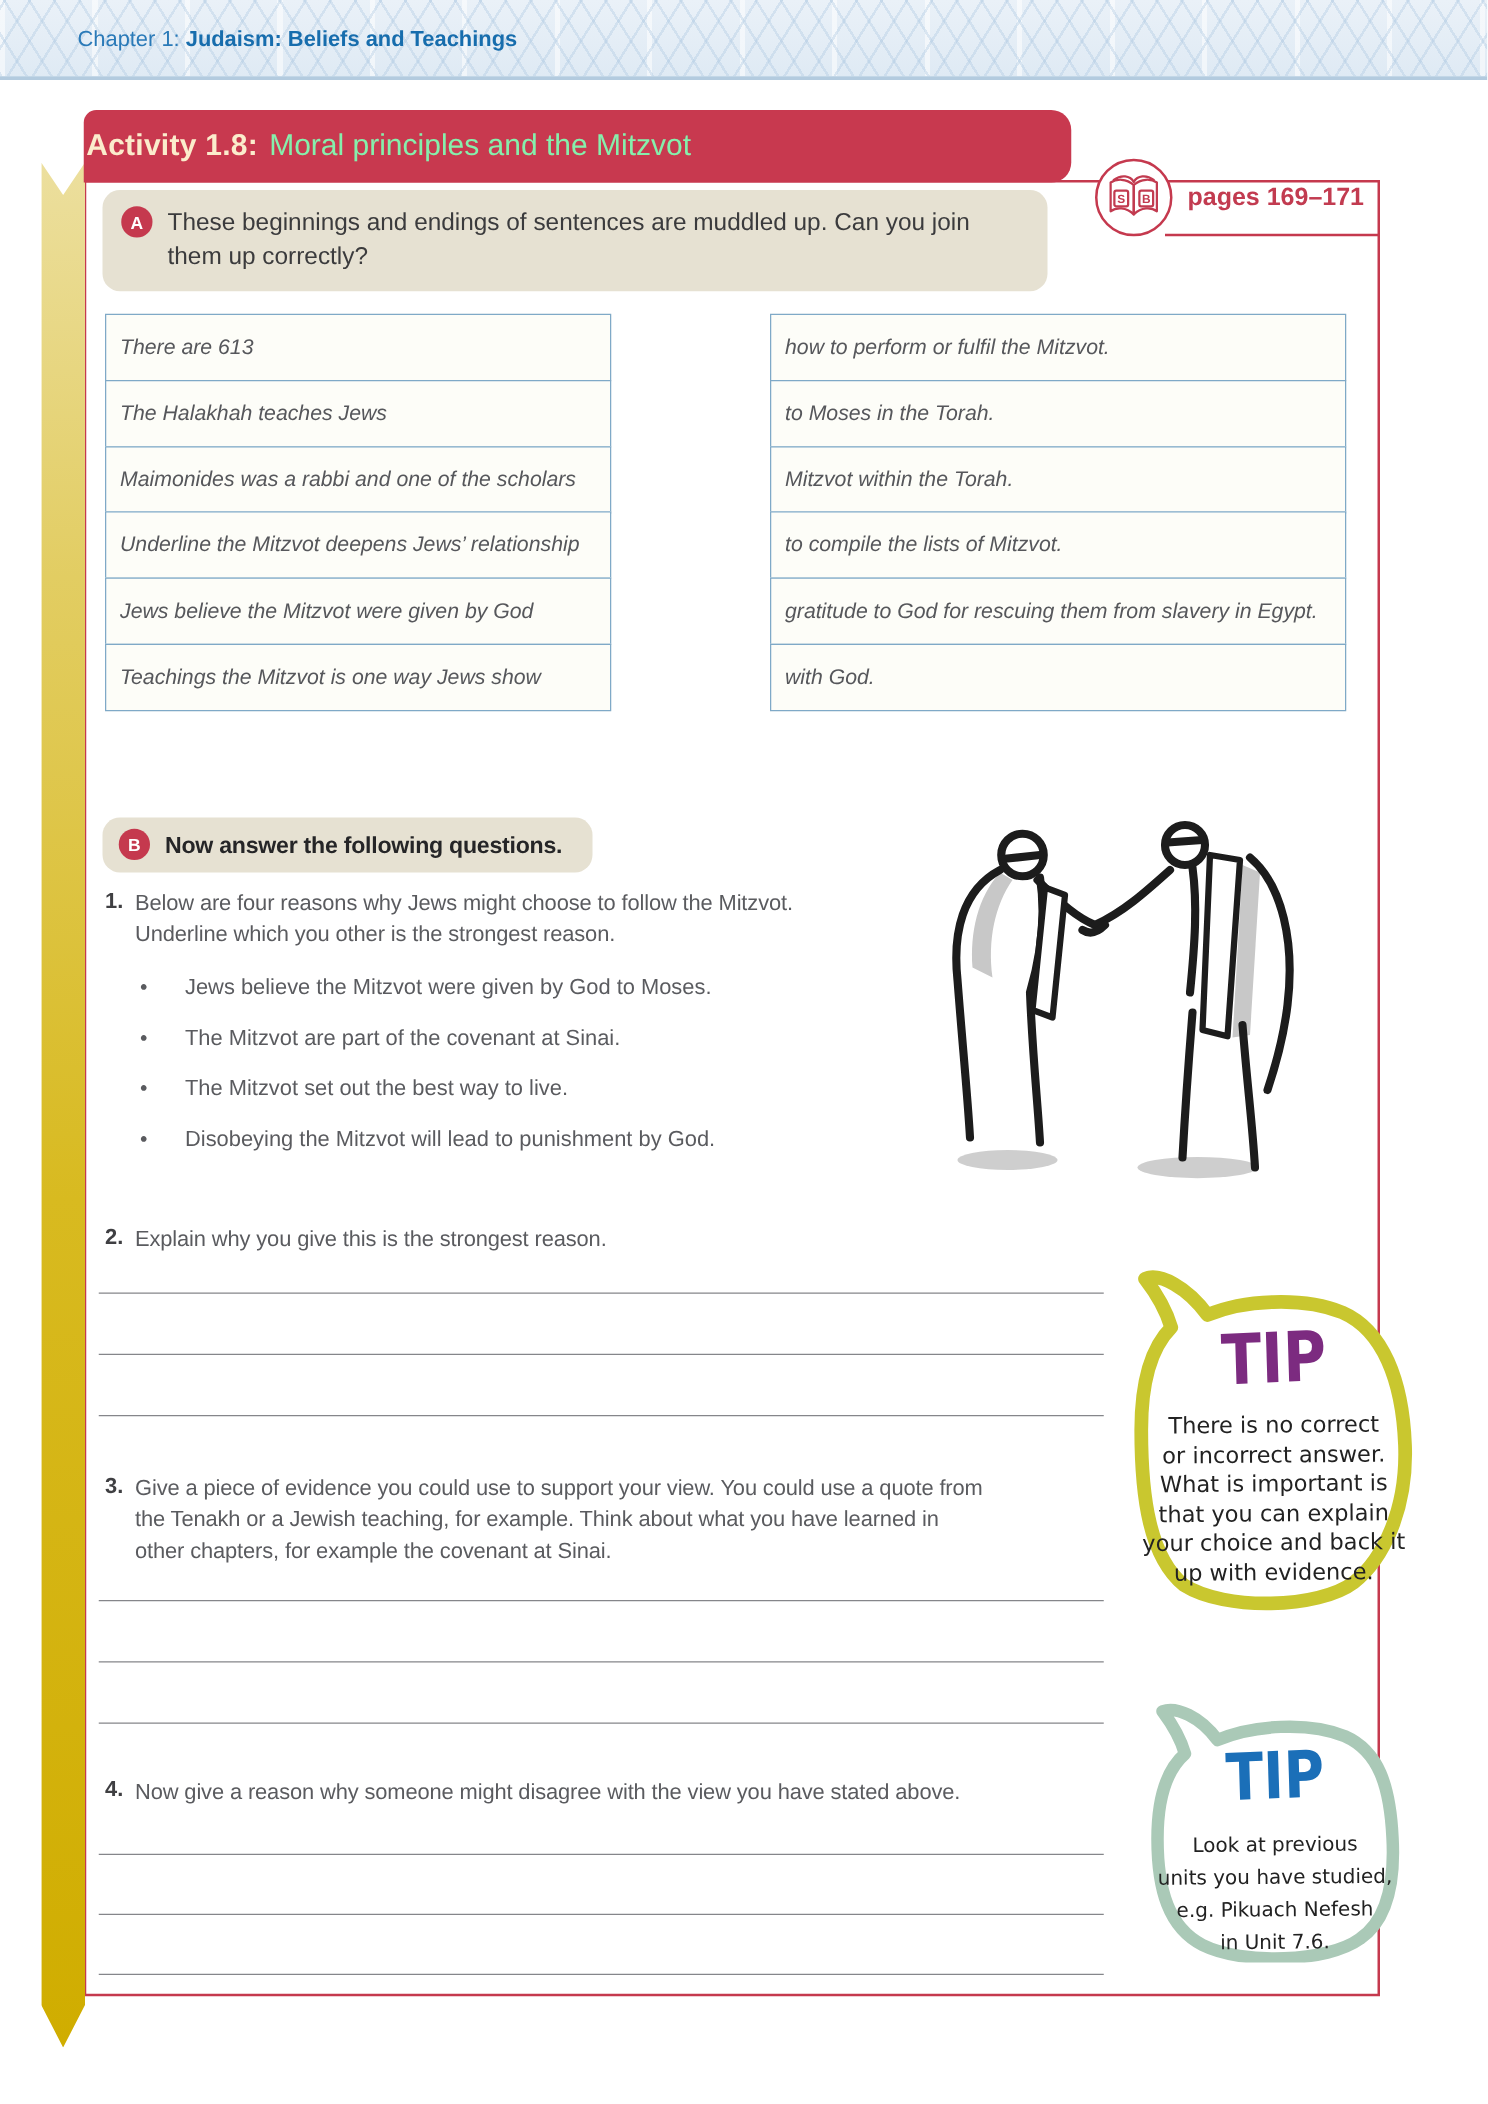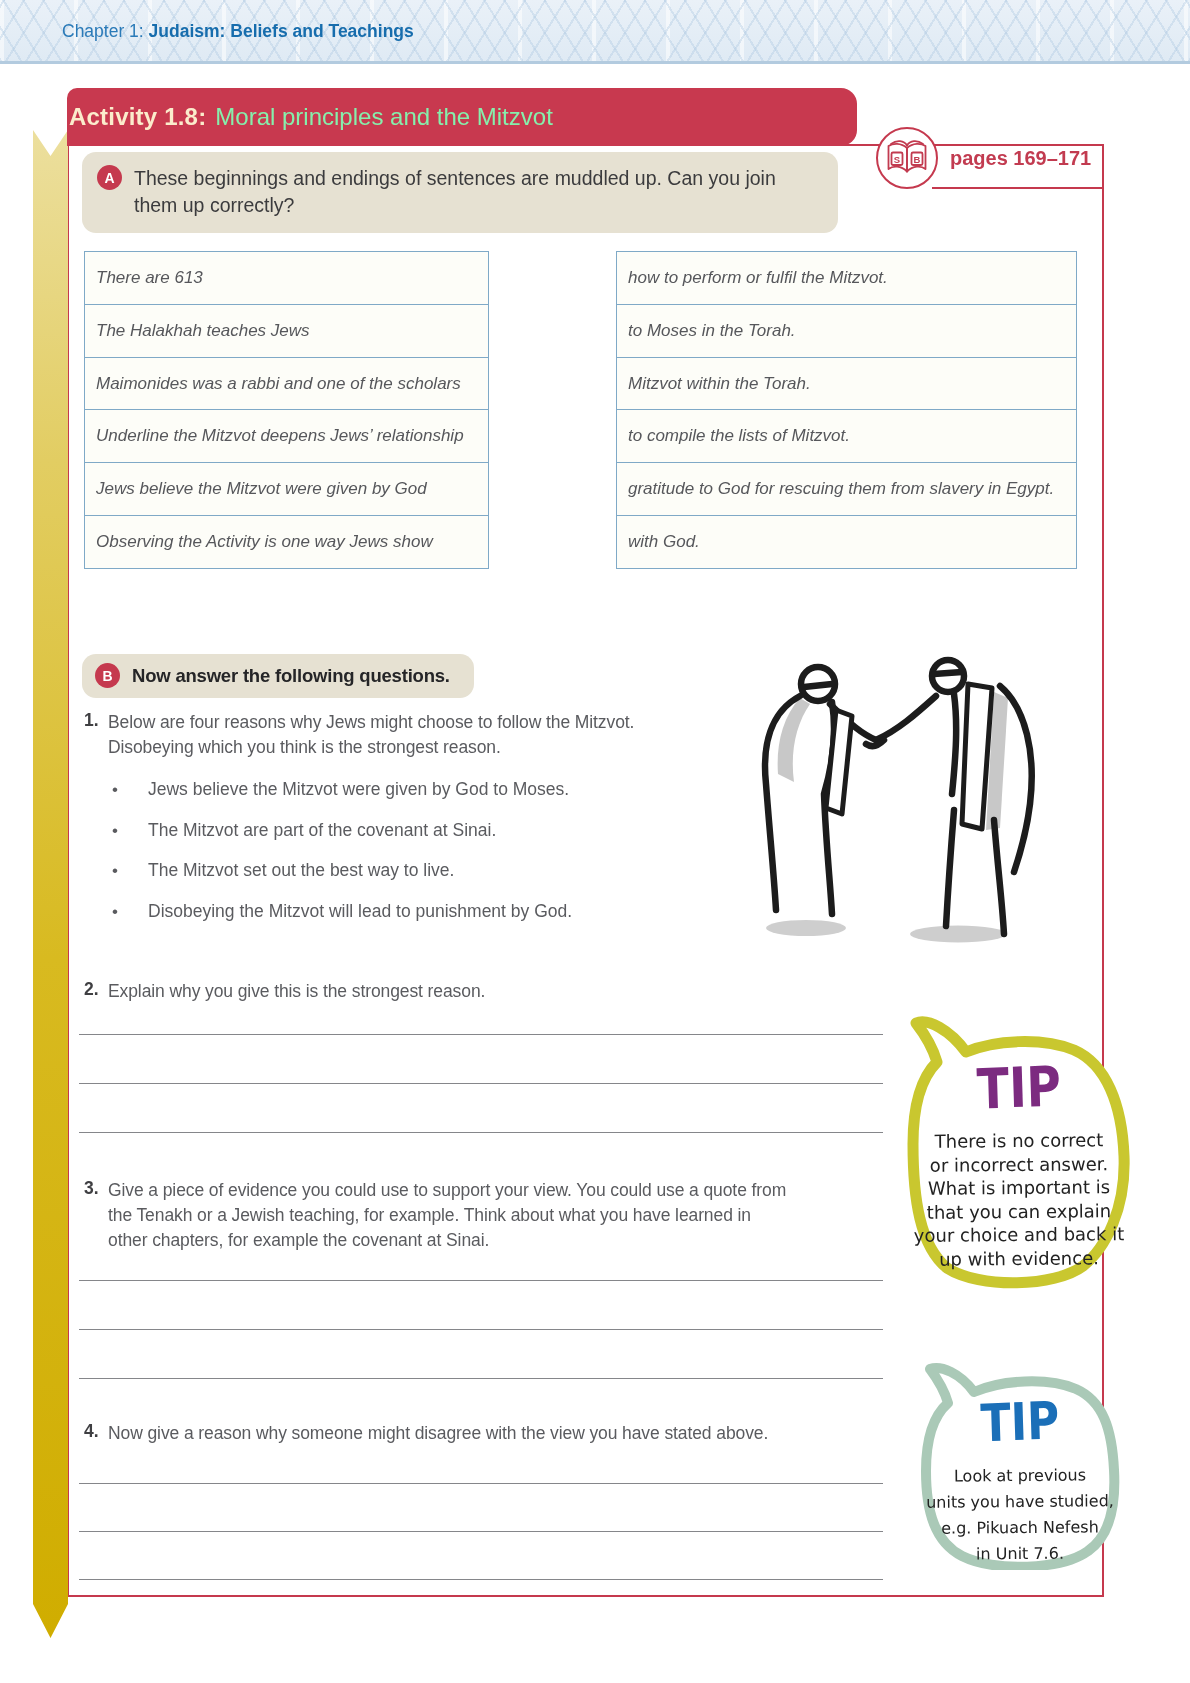--- a/index.html
+++ b/index.html
@@ -185,21 +185,21 @@
       <div class="match-box">There are 613</div>
 
       <div class="match-box">The Halakhah teaches Jews</div>
 
       <div class="match-box">Maimonides was a rabbi and one of the scholars</div>
 
       <div class="match-box">Underline the Mitzvot deepens Jews’ relationship</div>
 
       <div class="match-box">Jews believe the Mitzvot were given by God</div>
 
-      <div class="match-box">Observing the Activity is one way Jews show</div>
+      <div class="match-box">Teachings the Mitzvot is one way Jews show</div>
     </div>
   <div class="match-col right">
 
       <div class="match-box">how to perform or fulfil the Mitzvot.</div>
 
       <div class="match-box">to Moses in the Torah.</div>
 
       <div class="match-box">Mitzvot within the Torah.</div>
 
       <div class="match-box">to compile the lists of Mitzvot.</div>
@@ -209,21 +209,21 @@
       <div class="match-box">with God.</div>
     </div>
 
   <div class="instruction-b">
     <div class="badge">B</div>
     <div class="instr-text">Now answer the following questions.</div>
   </div>
 
   <div class="question" id="q1">
     <span class="q-num">1.</span>
-    <span class="q-text">Below are four reasons why Jews might choose to follow the Mitzvot. Disobeying which you think is the strongest reason.</span>
+    <span class="q-text">Below are four reasons why Jews might choose to follow the Mitzvot. Underline which you other is the strongest reason.</span>
   </div>
   <div class="bullets">
 
       <div class="bullet-row">
         <span class="bullet-dot">•</span>
         <span class="bullet-text">Jews believe the Mitzvot were given by God to Moses.</span>
       </div>
 
       <div class="bullet-row">
         <span class="bullet-dot">•</span>

